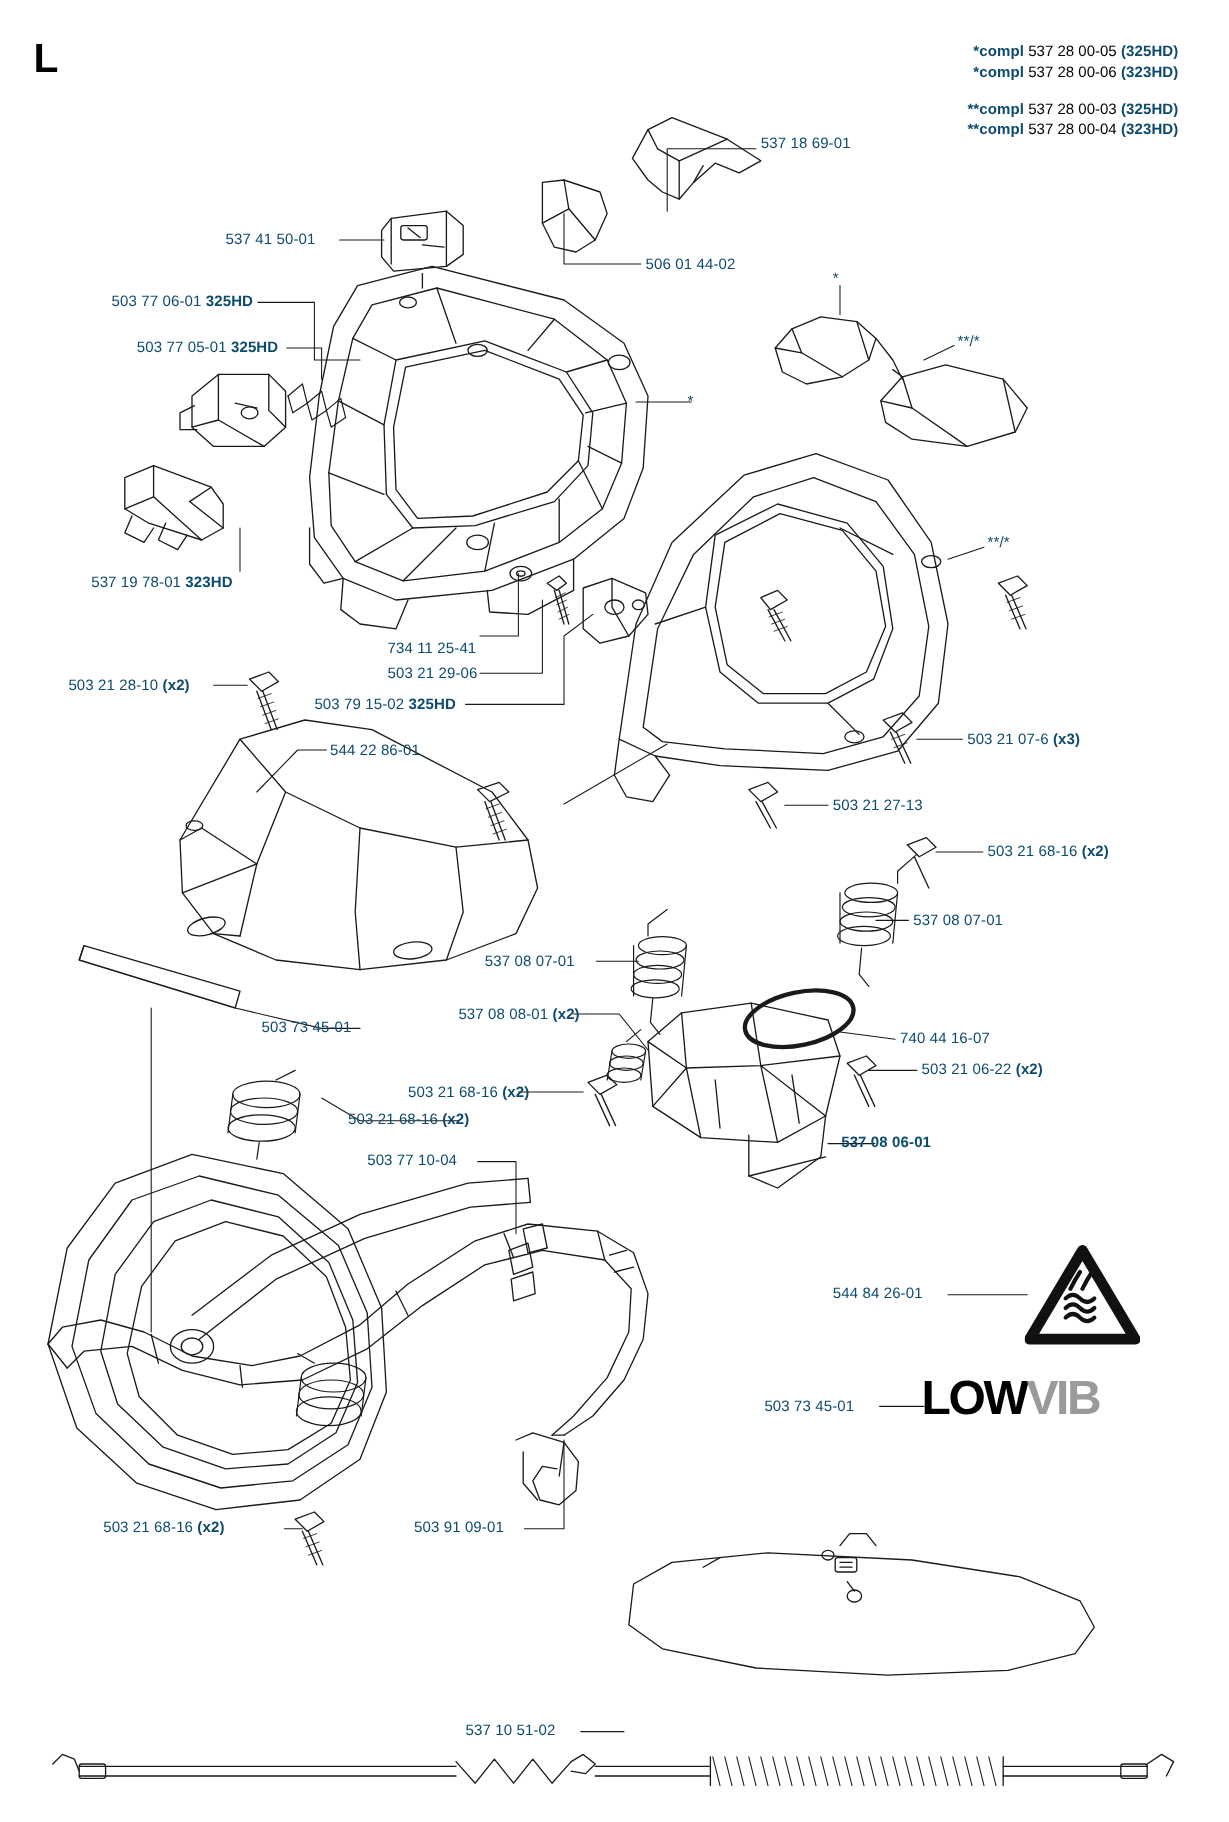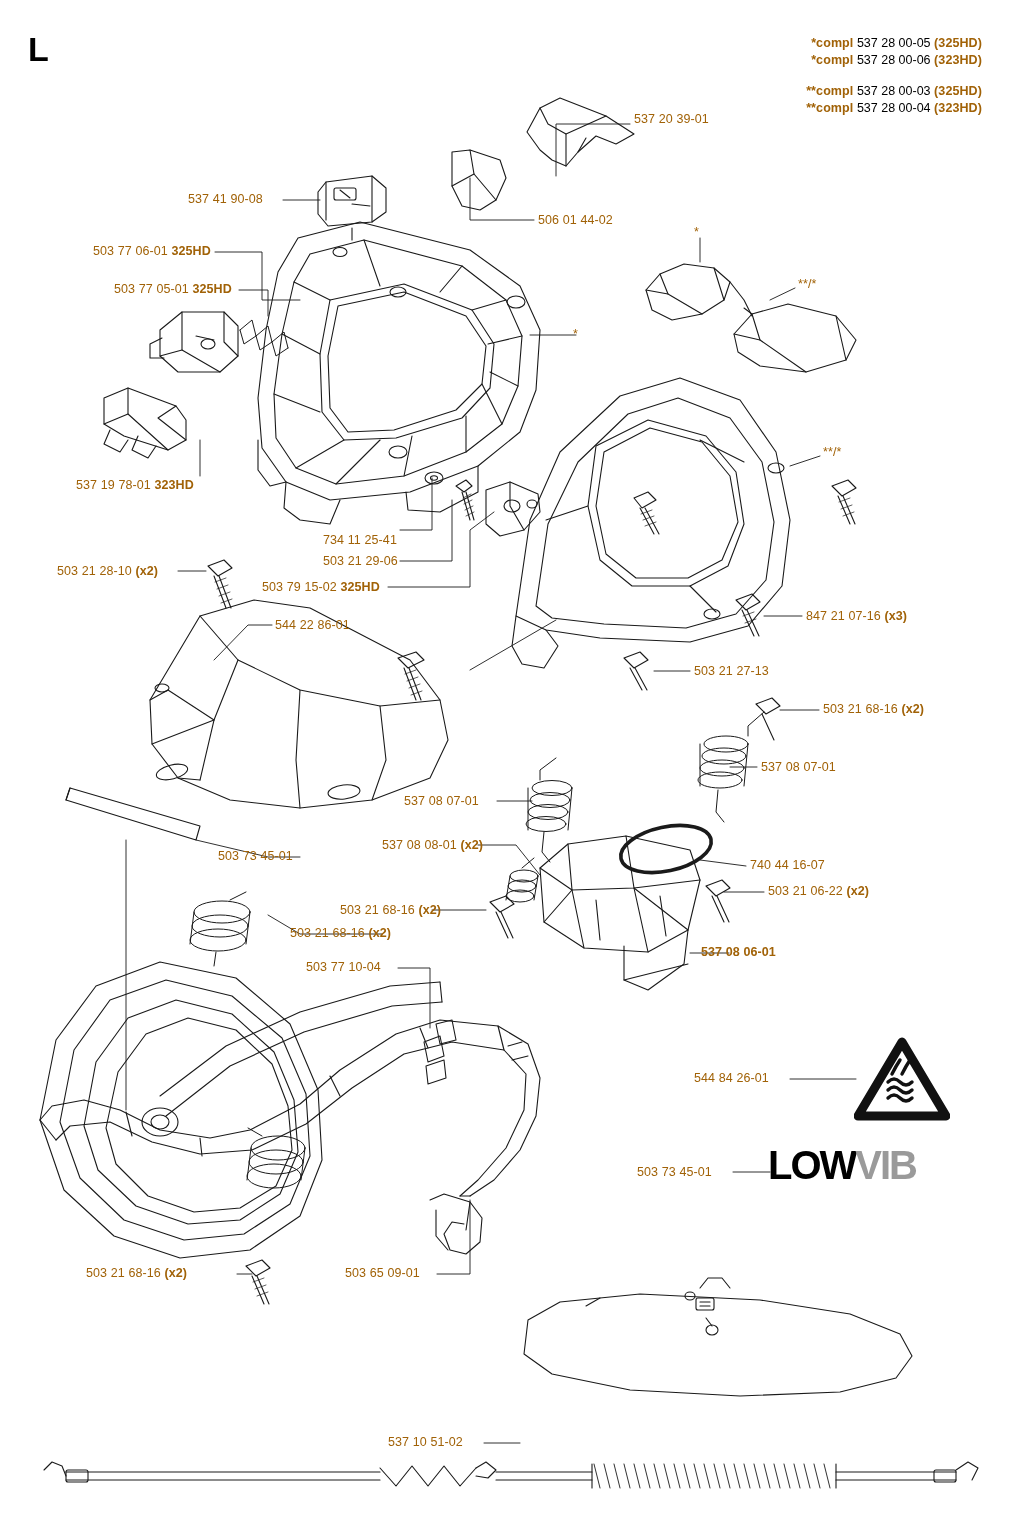--- a/index.html
+++ b/index.html
@@ -20,21 +20,21 @@
     left: 0; top: 0;
     width: 1024px;
     height: 1518px;
   }
   .lbl {
     position: absolute;
     font-size: 12.5px;
     letter-spacing: 0.1px;
     white-space: nowrap;
     line-height: 1.15;
-    color: #a16207;
+    color: #0c4a6e;
   }
   .lbl.b { font-weight: bold; }
   .lbl .bold { font-weight: bold; }
   .section-letter {
     position: absolute;
     left: 28px;
     top: 30px;
     font-size: 34px;
     font-weight: bold;
     font-family: "Liberation Sans", sans-serif;
@@ -493,22 +493,22 @@
       <path d="M34 46 q6 -6 12 0 q6 6 12 0"></path>
       <path d="M38 38 q4 -8 8 -14"></path>
       <path d="M48 38 q4 -8 8 -14"></path>
     </g>
   </svg>
 
   <div class="lowvib">
     <span>LOW</span><span class="vib">VIB</span>
   </div>
 
-  <div class="lbl" style="left:634px; top:112px;"><span>537 20 39-01</span></div>
-  <div class="lbl" style="left:188px; top:192px;"><span>537 41 90-08</span></div>
+  <div class="lbl" style="left:634px; top:112px;"><span>537 18 69-01</span></div>
+  <div class="lbl" style="left:188px; top:192px;"><span>537 41 50-01</span></div>
   <div class="lbl" style="left:538px; top:213px;"><span>506 01 44-02</span></div>
 
   <div class="lbl" style="left:93px; top:244px;">
     <span>503 77 06-01</span> <span class="bold">325HD</span>
   </div>
   <div class="lbl" style="left:114px; top:282px;">
     <span>503 77 05-01</span> <span class="bold">325HD</span>
   </div>
   <div class="lbl" style="left:76px; top:478px;">
     <span>537 19 78-01</span> <span class="bold">323HD</span>
@@ -517,21 +517,21 @@
   <div class="lbl" style="left:323px; top:533px;"><span>734 11 25-41</span></div>
   <div class="lbl" style="left:323px; top:554px;"><span>503 21 29-06</span></div>
   <div class="lbl" style="left:262px; top:580px;">
     <span>503 79 15-02</span> <span class="bold">325HD</span>
   </div>
   <div class="lbl" style="left:57px; top:564px;">
     <span>503 21 28-10</span> <span class="bold">(x2)</span>
   </div>
   <div class="lbl" style="left:275px; top:618px;"><span>544 22 86-01</span></div>
   <div class="lbl" style="left:806px; top:609px;">
-    <span>847 21 07-16</span> <span class="bold">(x3)</span>
+    <span>503 21 07-6</span> <span class="bold">(x3)</span>
   </div>
   <div class="lbl" style="left:694px; top:664px;"><span>503  21 27-13</span></div>
   <div class="lbl" style="left:823px; top:702px;">
     <span>503 21 68-16</span> <span class="bold">(x2)</span>
   </div>
   <div class="lbl" style="left:761px; top:760px;"><span>537 08 07-01</span></div>
   <div class="lbl" style="left:404px; top:794px;"><span>537 08 07-01</span></div>
   <div class="lbl" style="left:382px; top:838px;">
     <span>537 08 08-01</span> <span class="bold">(x2)</span>
   </div>
@@ -546,21 +546,21 @@
   <div class="lbl" style="left:290px; top:926px;">
     <span>503 21 68-16</span> <span class="bold">(x2)</span>
   </div>
   <div class="lbl" style="left:701px; top:945px;font-weight:bold;"><span>537 08 06-01</span></div>
   <div class="lbl" style="left:306px; top:960px;"><span>503 77 10-04</span></div>
   <div class="lbl" style="left:694px; top:1071px;"><span>544 84 26-01</span></div>
   <div class="lbl" style="left:637px; top:1165px;"><span>503 73 45-01</span></div>
   <div class="lbl" style="left:86px; top:1266px;">
     <span>503 21 68-16</span> <span class="bold">(x2)</span>
   </div>
-  <div class="lbl" style="left:345px; top:1266px;"><span>503 65 09-01</span></div>
+  <div class="lbl" style="left:345px; top:1266px;"><span>503 91 09-01</span></div>
   <div class="lbl" style="left:388px; top:1435px;"><span>537 10 51-02</span></div>
 
   <div class="lbl" style="left:573px; top:327px;"><span>*</span></div>
   <div class="lbl" style="left:694px; top:225px;"><span>*</span></div>
   <div class="lbl" style="left:798px; top:277px;"><span>**/*</span></div>
   <div class="lbl" style="left:823px; top:445px;"><span>**/*</span></div>
 
 </div>
 
 </body></html>

